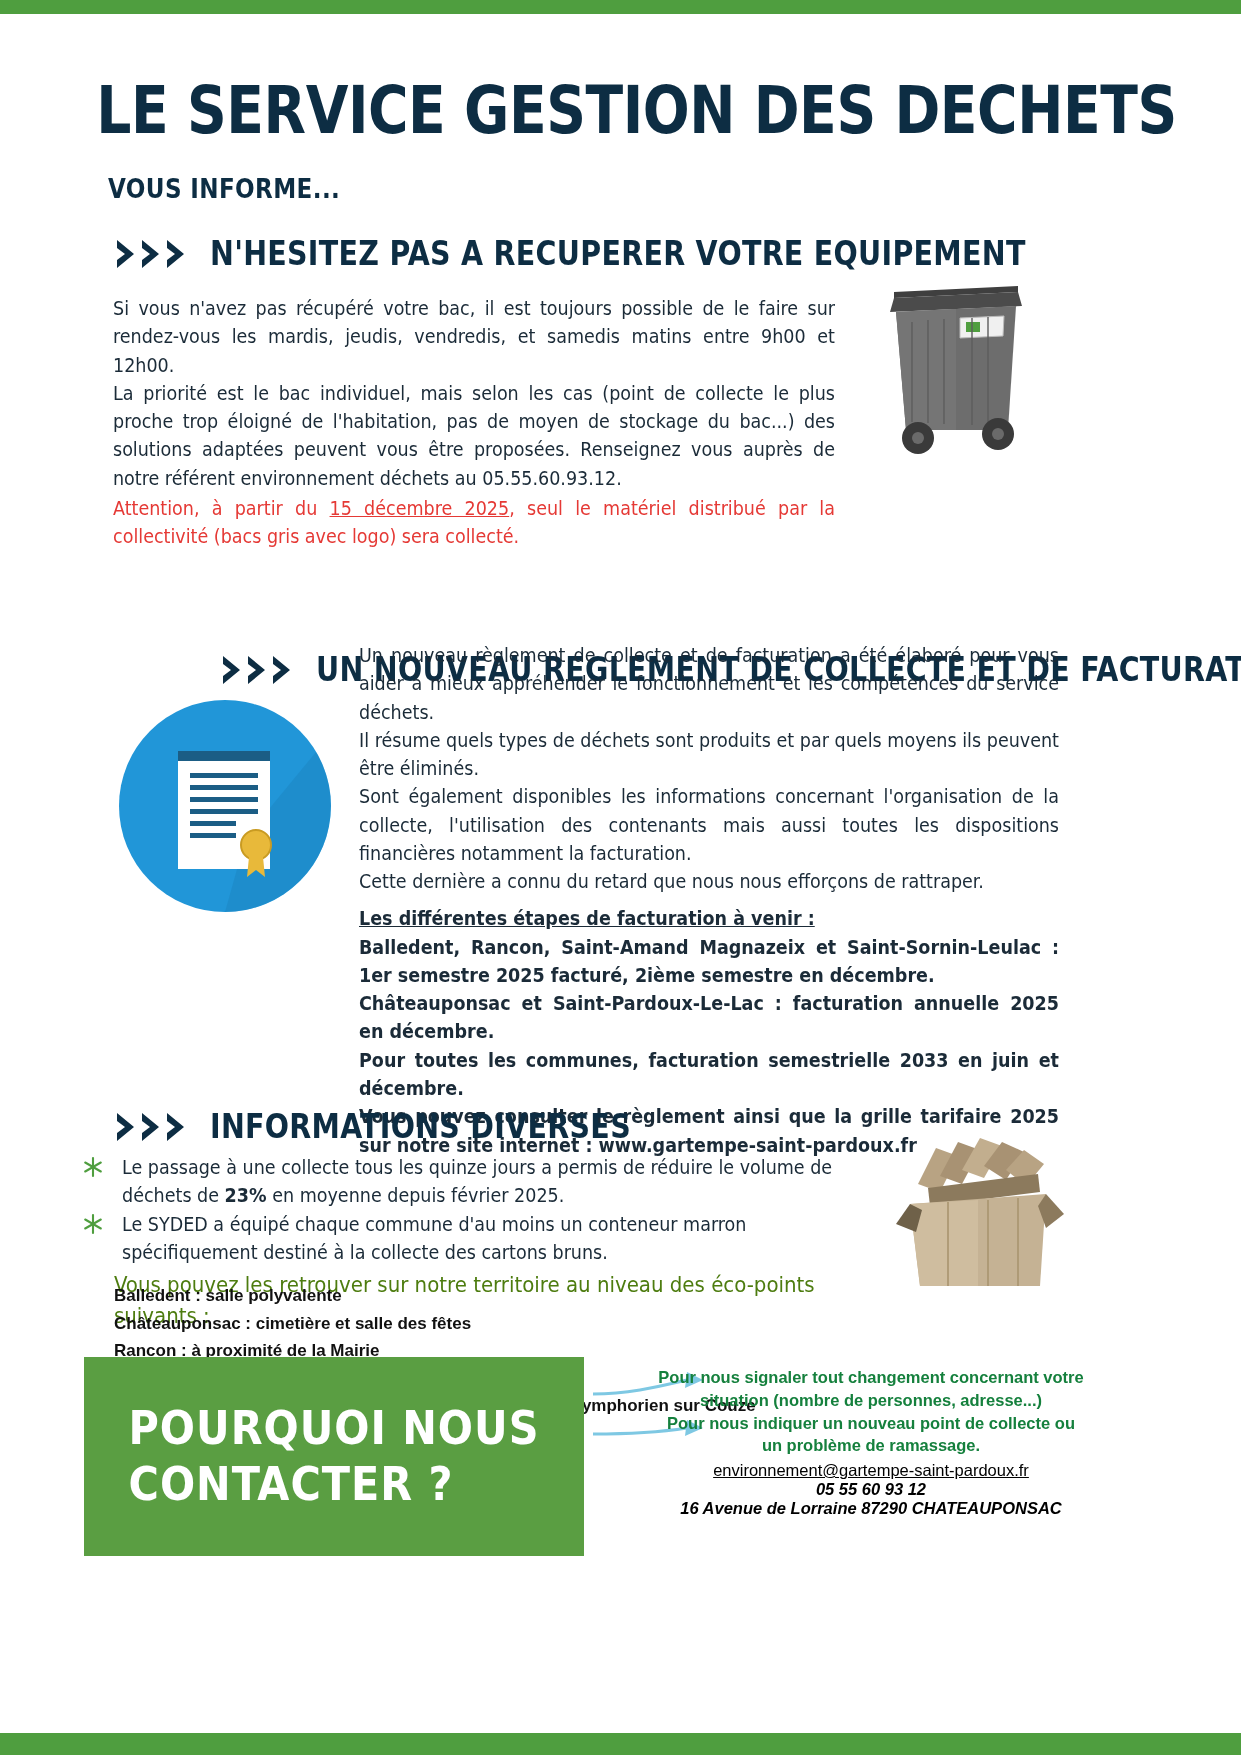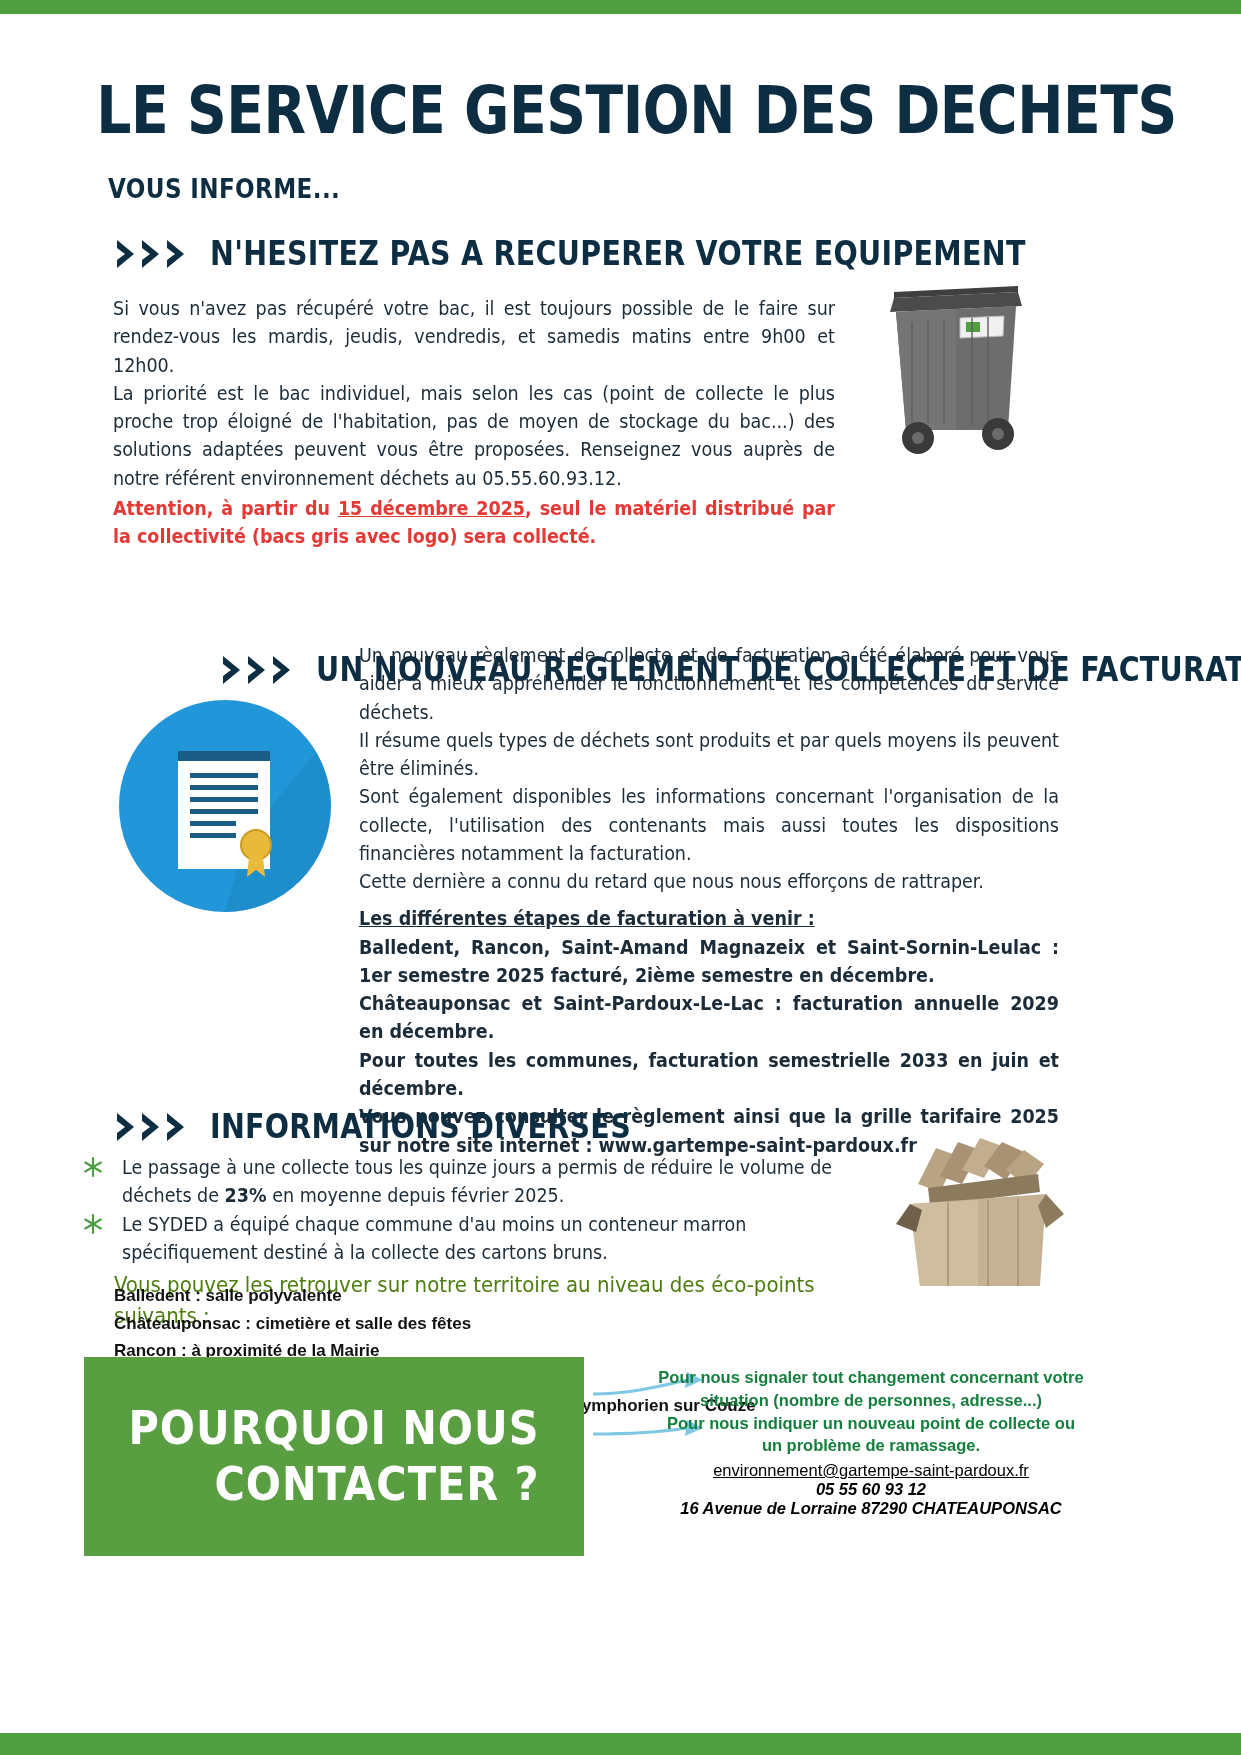--- a/index.html
+++ b/index.html
@@ -60,21 +60,21 @@
   
   .body-txt {
     font-family:"Liberation Sans Narrow","DejaVu Sans Condensed","Liberation Sans", sans-serif;
     color:#1b2b38;
     font-size:19.5px;
     line-height:1.45;
     text-align:justify;
   }
   .sec1-body { position:absolute; left:97px; top:281px; width:722px; }
   .sec1-body p { margin:0; }
-  .warn { color:#e53935; font-weight:bold; margin-top:2px !important; }
+  .warn { color:#e53935; font-weight:normal; margin-top:2px !important; }
   .warn u { text-decoration:underline; }
 
   .sec2-body { position:absolute; left:343px; top:628px; width:700px; }
   .sec2-body p { margin:0; }
   .sec2-body .gap { height:9px; }
   .bold-block { font-weight:bold; }
   .bold-block u { text-decoration:underline; }
 
   
   .bin { position:absolute; left:860px; top:248px; width:160px; height:200px; }
@@ -100,21 +100,21 @@
     font-weight:bold; font-size:17px; color:#111; line-height:1.62;
     white-space:nowrap;
   }
 
   
   .green-box {
     position:absolute; left:68px; top:1343px; width:500px; height:199px;
     background:#5a9e42; display:flex; align-items:center; justify-content:center;
   }
   .green-box-txt {
-    color:#ffffff; text-align:right;
+    color:#ffffff; text-align:left;
     font-family:"Liberation Sans Narrow","DejaVu Sans Condensed","Liberation Sans", sans-serif;
     font-weight:bold; font-size:46px; line-height:1.2; letter-spacing:1px;
   }
   .contact { position:absolute; left:640px; top:1352px; width:430px; text-align:center; }
   .contact .line {
     font-family:"Liberation Sans","DejaVu Sans", sans-serif;
     font-weight:bold; font-size:16.5px; color:#15803d; line-height:1.38;
   }
   .contact .mail { font-weight:normal; font-size:16.5px; margin-top:4px;text-decoration:underline; }
   .contact .ital { font-style:italic; font-weight:bold; font-size:16.5px; }
@@ -203,21 +203,21 @@
   </div>
 
   <div class="sec2-body body-txt">
     <p>Un nouveau règlement de collecte et de facturation a été élaboré pour vous aider à mieux appréhender le fonctionnement et les compétences du service déchets.</p>
     <p>Il résume quels types de déchets sont produits et par quels moyens ils peuvent être éliminés.</p>
     <p>Sont également disponibles les informations concernant l'organisation de la collecte, l'utilisation des contenants mais aussi toutes les dispositions financières notamment la facturation.</p>
     <p>Cette dernière a connu du retard que nous nous efforçons de rattraper.</p>
     <div class="gap"></div>
     <p class="bold-block"><u>Les différentes étapes de facturation à venir :</u></p>
     <p class="bold-block">Balledent, Rancon, Saint-Amand Magnazeix et Saint-Sornin-Leulac : 1er semestre 2025 facturé, 2ième semestre en décembre.</p>
-    <p class="bold-block">Châteauponsac et Saint-Pardoux-Le-Lac : facturation annuelle 2029 en décembre.</p>
+    <p class="bold-block">Châteauponsac et Saint-Pardoux-Le-Lac : facturation annuelle 2025 en décembre.</p>
     <p class="bold-block">Pour toutes les communes, facturation semestrielle 2033 en juin et décembre.</p>
     <p class="bold-block">Vous pouvez consulter le règlement ainsi que la grille tarifaire 2025 sur notre site internet : www.gartempe-saint-pardoux.fr</p>
   </div>
 
   <div class="h3-wrap sect-head">
     <span class="chev">
       <svg width="22" height="30" viewBox="0 0 22 30">
           <path d="M1 1 L18 15 L1 29 L1 21 L9 15 L1 9 Z" fill="#0d2d43"></path>
         </svg>
       <svg width="22" height="30" viewBox="0 0 22 30">

